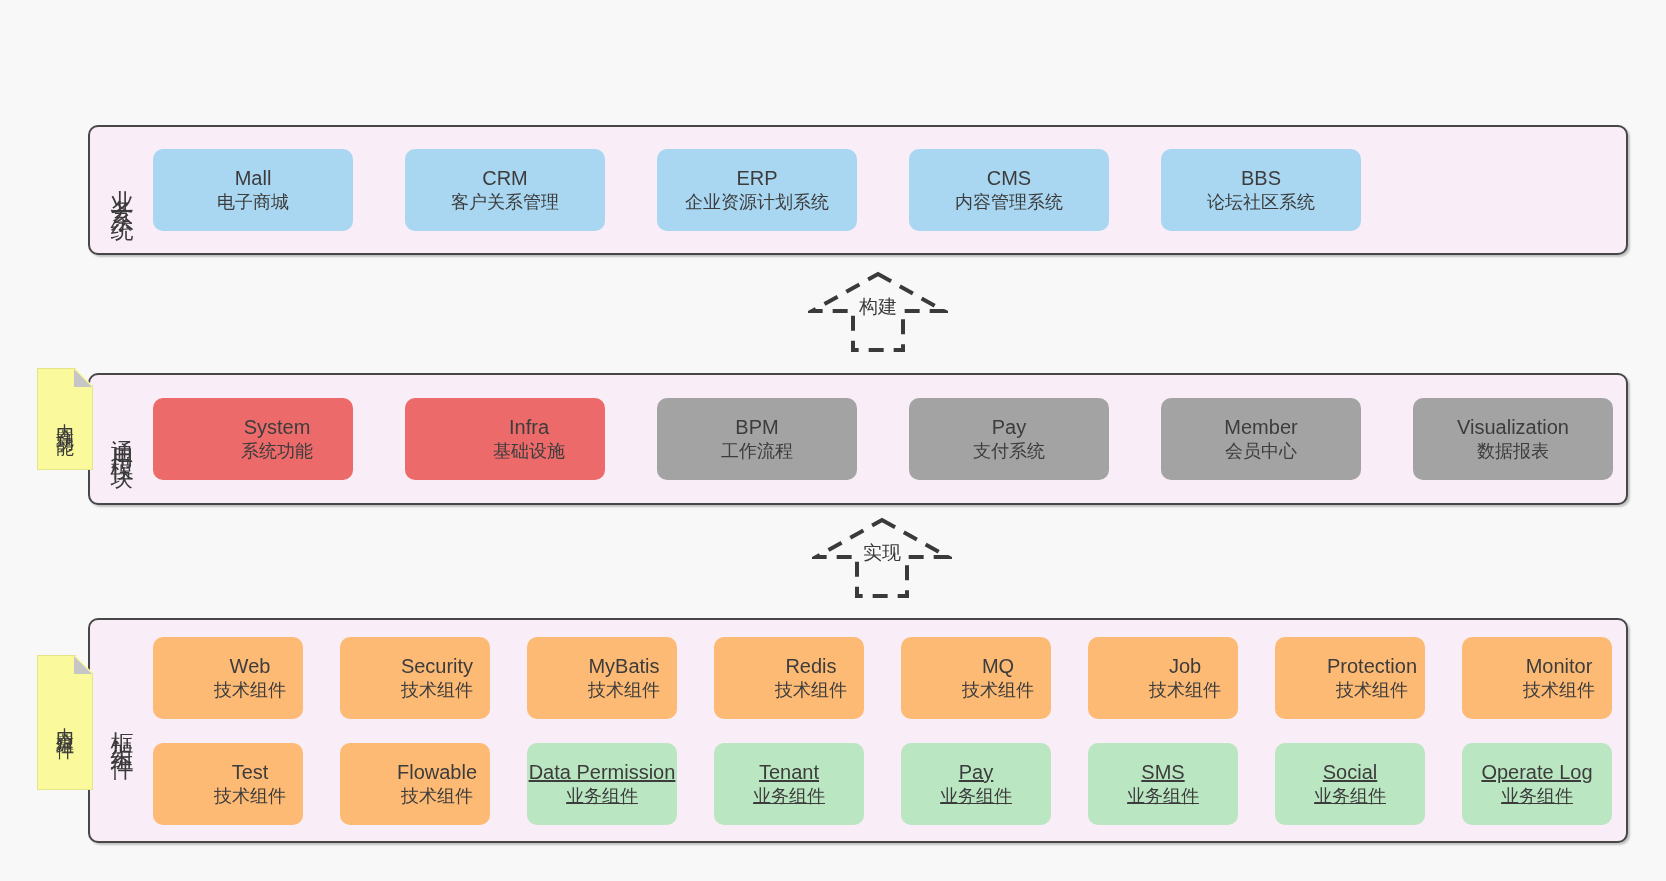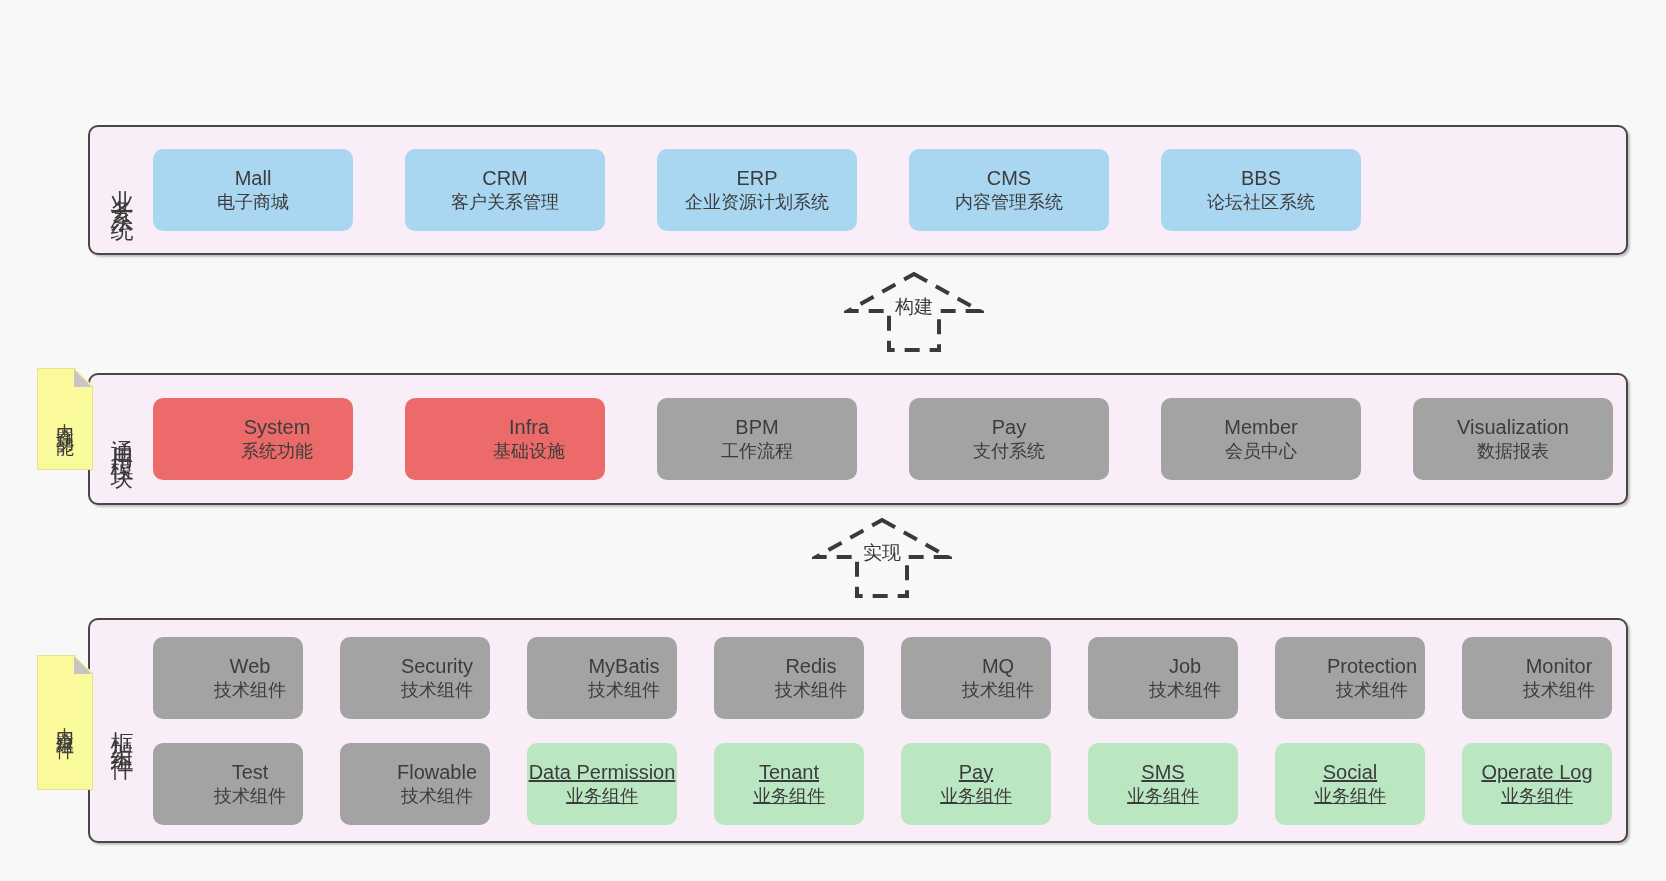--- a/index.html
+++ b/index.html
@@ -39,21 +39,21 @@
     text-align:center; flex:0 0 auto;
   }
   .node.wide   { width:200px; }
   .node.narrow { width:150px; }
   .node .en { font-size:20px; line-height:1.3; }
   .node .zh { font-size:18px; line-height:1.3; }
 
   .blue        { background:#a9d7f2; }
   .red         { background:#ed6a6a;padding-left:48px; }
   .pink        { background:#a3a3a3; }
-  .green-dark  { background:#a3a3a3;padding-left:44px; }
+  .green-dark  { background:#fdba74;padding-left:44px; }
   .green-light { background:#bae6c1;text-decoration:underline; }
 
   
   .sticky {
     position:absolute; left:37px; width:56px; z-index:5;
     background:#fafa9c; border:1px solid #e4e489;
     clip-path:polygon(0 0, calc(100% - 18px) 0, 100% 18px, 100% 100%, 0 100%);
     display:flex; align-items:center; justify-content:center;
   }
   .sticky::after {
@@ -62,21 +62,21 @@
   }
   #sticky-modules   { top:368px; height:102px; }
   #sticky-framework { top:655px; height:135px; }
   .sticky span {
     writing-mode:vertical-rl; text-orientation:upright;
     font-size:18px; letter-spacing:5px; line-height:1; color:#3a3a3a;
   }
 
   
   .arrow { position:absolute; width:140px; height:82px; }
-  #arrow-build     { left:844px; top:271px; }
+  #arrow-build     { left:808px; top:271px; }
   #arrow-implement { left:812px; top:517px; }
   .arrow svg { position:absolute; inset:0; }
   .arrow .arrow-label {
     position:absolute; left:50%; top:23px; transform:translateX(-50%);
     background:#f8f8f8; padding:0 3px; font-size:19px; color:#3a3a3a; white-space:nowrap;
   }
 </style>
 </head>
 <body>
 

